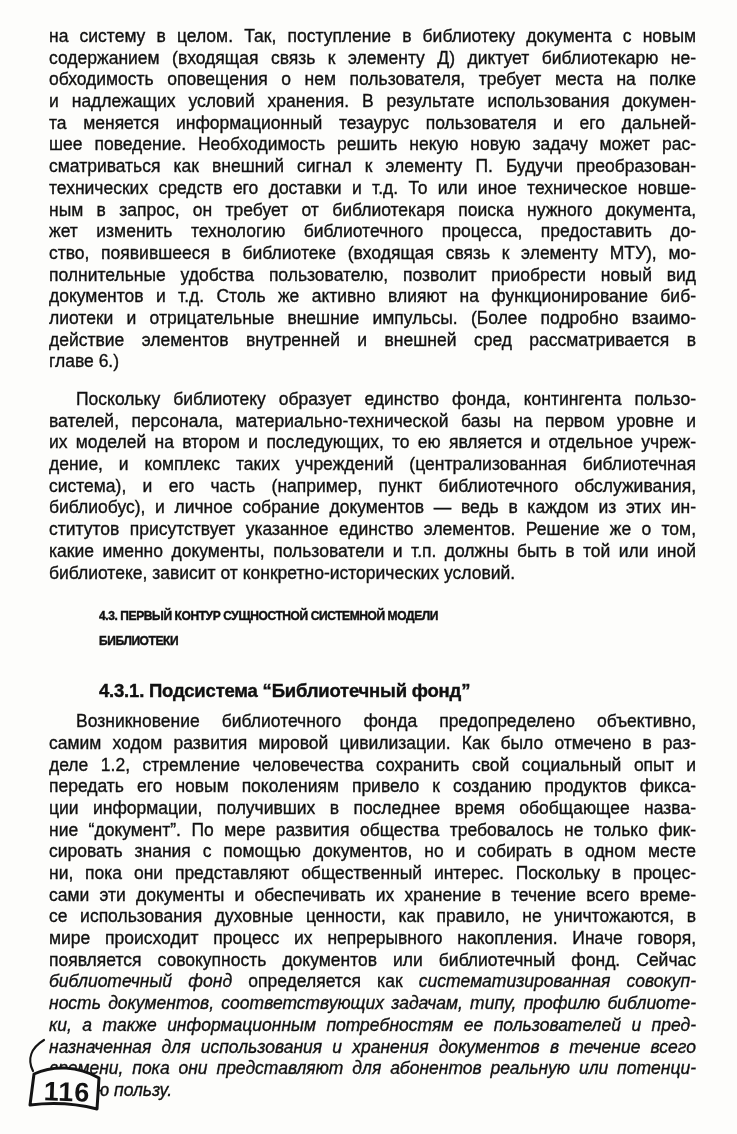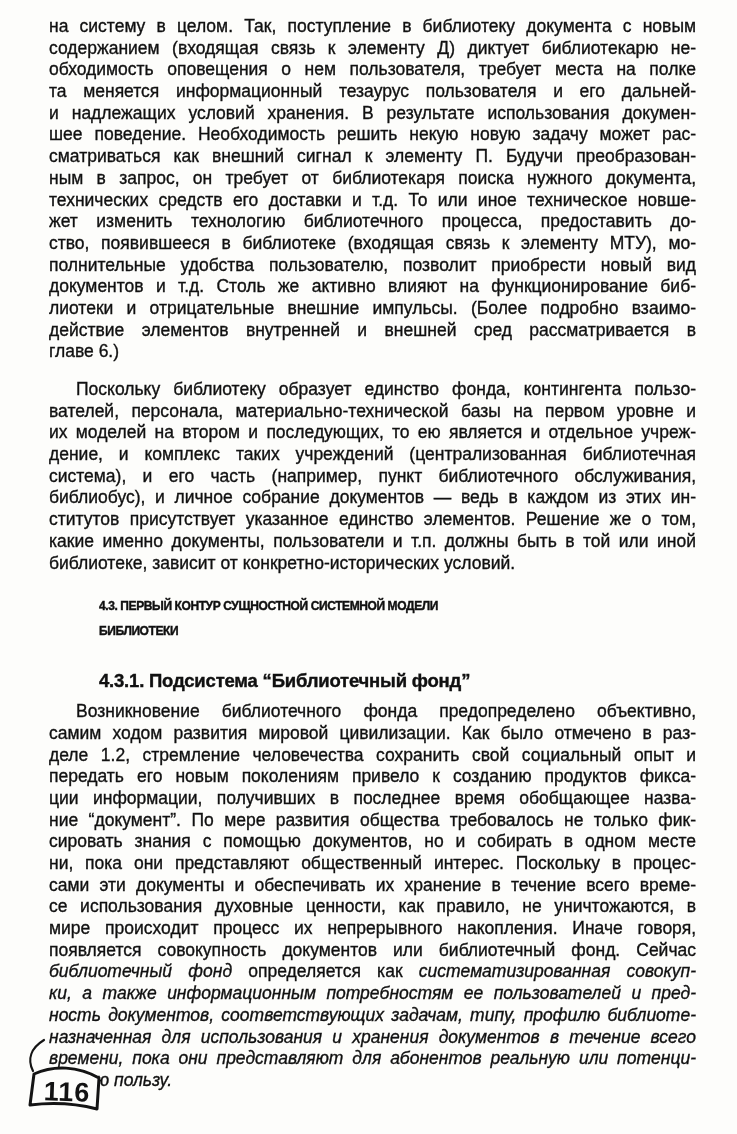--- a/index.html
+++ b/index.html
@@ -6,21 +6,21 @@
   .page{
     position:relative;
     width:737px;height:1134px;
     background:#fdfdfb;
     overflow:hidden;
     font-family:"Liberation Sans","DejaVu Sans",sans-serif;
     color:#101010;
   }
   .text-col{
     position:absolute;
-    left:49px;top:16px;
+    left:49px;top:26px;
     width:647px;
   }
   .line{
     height:21.7px;
     line-height:21.7px;
     font-size:17.5px;
     overflow:hidden;
     text-align:justify;
     text-align-last:justify;
     -webkit-text-stroke:0.35px #151515;
@@ -80,26 +80,26 @@
 </head>
 <body>
 
 <div class="page">
   <div class="text-col">
 
     <div class="para" id="p1">
         <div class="line"><span>на систему в целом. Так, поступление в библиотеку документа с новым</span></div>
         <div class="line"><span>содержанием (входящая связь к элементу Д) диктует библиотекарю не-</span></div>
         <div class="line"><span>обходимость оповещения о нем пользователя, требует места на полке</span></div>
+        <div class="line"><span>и надлежащих условий хранения. В результате использования докумен-</span></div>
         <div class="line"><span>та меняется информационный тезаурус пользователя и его дальней-</span></div>
-        <div class="line"><span>и надлежащих условий хранения. В результате использования докумен-</span></div>
         <div class="line"><span>шее поведение. Необходимость решить некую новую задачу может рас-</span></div>
         <div class="line"><span>сматриваться как внешний сигнал к элементу П. Будучи преобразован-</span></div>
+        <div class="line"><span>технических средств его доставки и т.д. То или иное техническое новше-</span></div>
         <div class="line"><span>ным в запрос, он требует от библиотекаря поиска нужного документа,</span></div>
-        <div class="line"><span>технических средств его доставки и т.д. То или иное техническое новше-</span></div>
         <div class="line"><span>жет изменить технологию библиотечного процесса, предоставить до-</span></div>
         <div class="line"><span>ство, появившееся в библиотеке (входящая связь к элементу МТУ), мо-</span></div>
         <div class="line"><span>полнительные удобства пользователю, позволит приобрести новый вид</span></div>
         <div class="line"><span>документов и т.д. Столь же активно влияют на функционирование биб-</span></div>
         <div class="line"><span>лиотеки и отрицательные внешние импульсы. (Более подробно взаимо-</span></div>
         <div class="line"><span>действие элементов внутренней и внешней сред рассматривается в</span></div>
         <div class="line end"><span>главе 6.)</span></div>
       </div>
 
     <div class="para" id="p2">
@@ -128,22 +128,22 @@
         <div class="line"><span>передать его новым поколениям привело к созданию продуктов фикса-</span></div>
         <div class="line"><span>ции информации, получивших в последнее время обобщающее назва-</span></div>
         <div class="line"><span>ние “документ”. По мере развития общества требовалось не только фик-</span></div>
         <div class="line"><span>сировать знания с помощью документов, но и собирать в одном месте</span></div>
         <div class="line"><span>ни, пока они представляют общественный интерес. Поскольку в процес-</span></div>
         <div class="line"><span>сами эти документы и обеспечивать их хранение в течение всего време-</span></div>
         <div class="line"><span>се использования духовные ценности, как правило, не уничтожаются, в</span></div>
         <div class="line"><span>мире происходит процесс их непрерывного накопления. Иначе говоря,</span></div>
         <div class="line"><span>появляется совокупность документов или библиотечный фонд. Сейчас</span></div>
         <div class="line"><span class="it">библиотечный фонд </span><span>определяется как </span><span class="it">систематизированная совокуп-</span></div>
+        <div class="line"><span class="it">ность документов, соответствующих задачам, типу, профилю библиоте-</span></div>
         <div class="line"><span class="it">ки, а также информационным потребностям ее пользователей и пред-</span></div>
-        <div class="line"><span class="it">ность документов, соответствующих задачам, типу, профилю библиоте-</span></div>
         <div class="line"><span class="it">назначенная для использования и хранения документов в течение всего</span></div>
         <div class="line"><span class="it">времени, пока они представляют для абонентов реальную или потенци-</span></div>
         <div class="line end"><span class="it">альную пользу.</span></div>
       </div>
 
   </div>
 
   <svg class="ribbon" width="104" height="92" viewBox="0 0 104 92">
     <path class="curl" d="M 28 6 C 15 14, 11 25, 17 37"></path>
     <path class="box" d="M 18 40 C 38 31, 62 32, 83 44 L 81 75 C 58 69, 38 68, 14 71 Z"></path>

